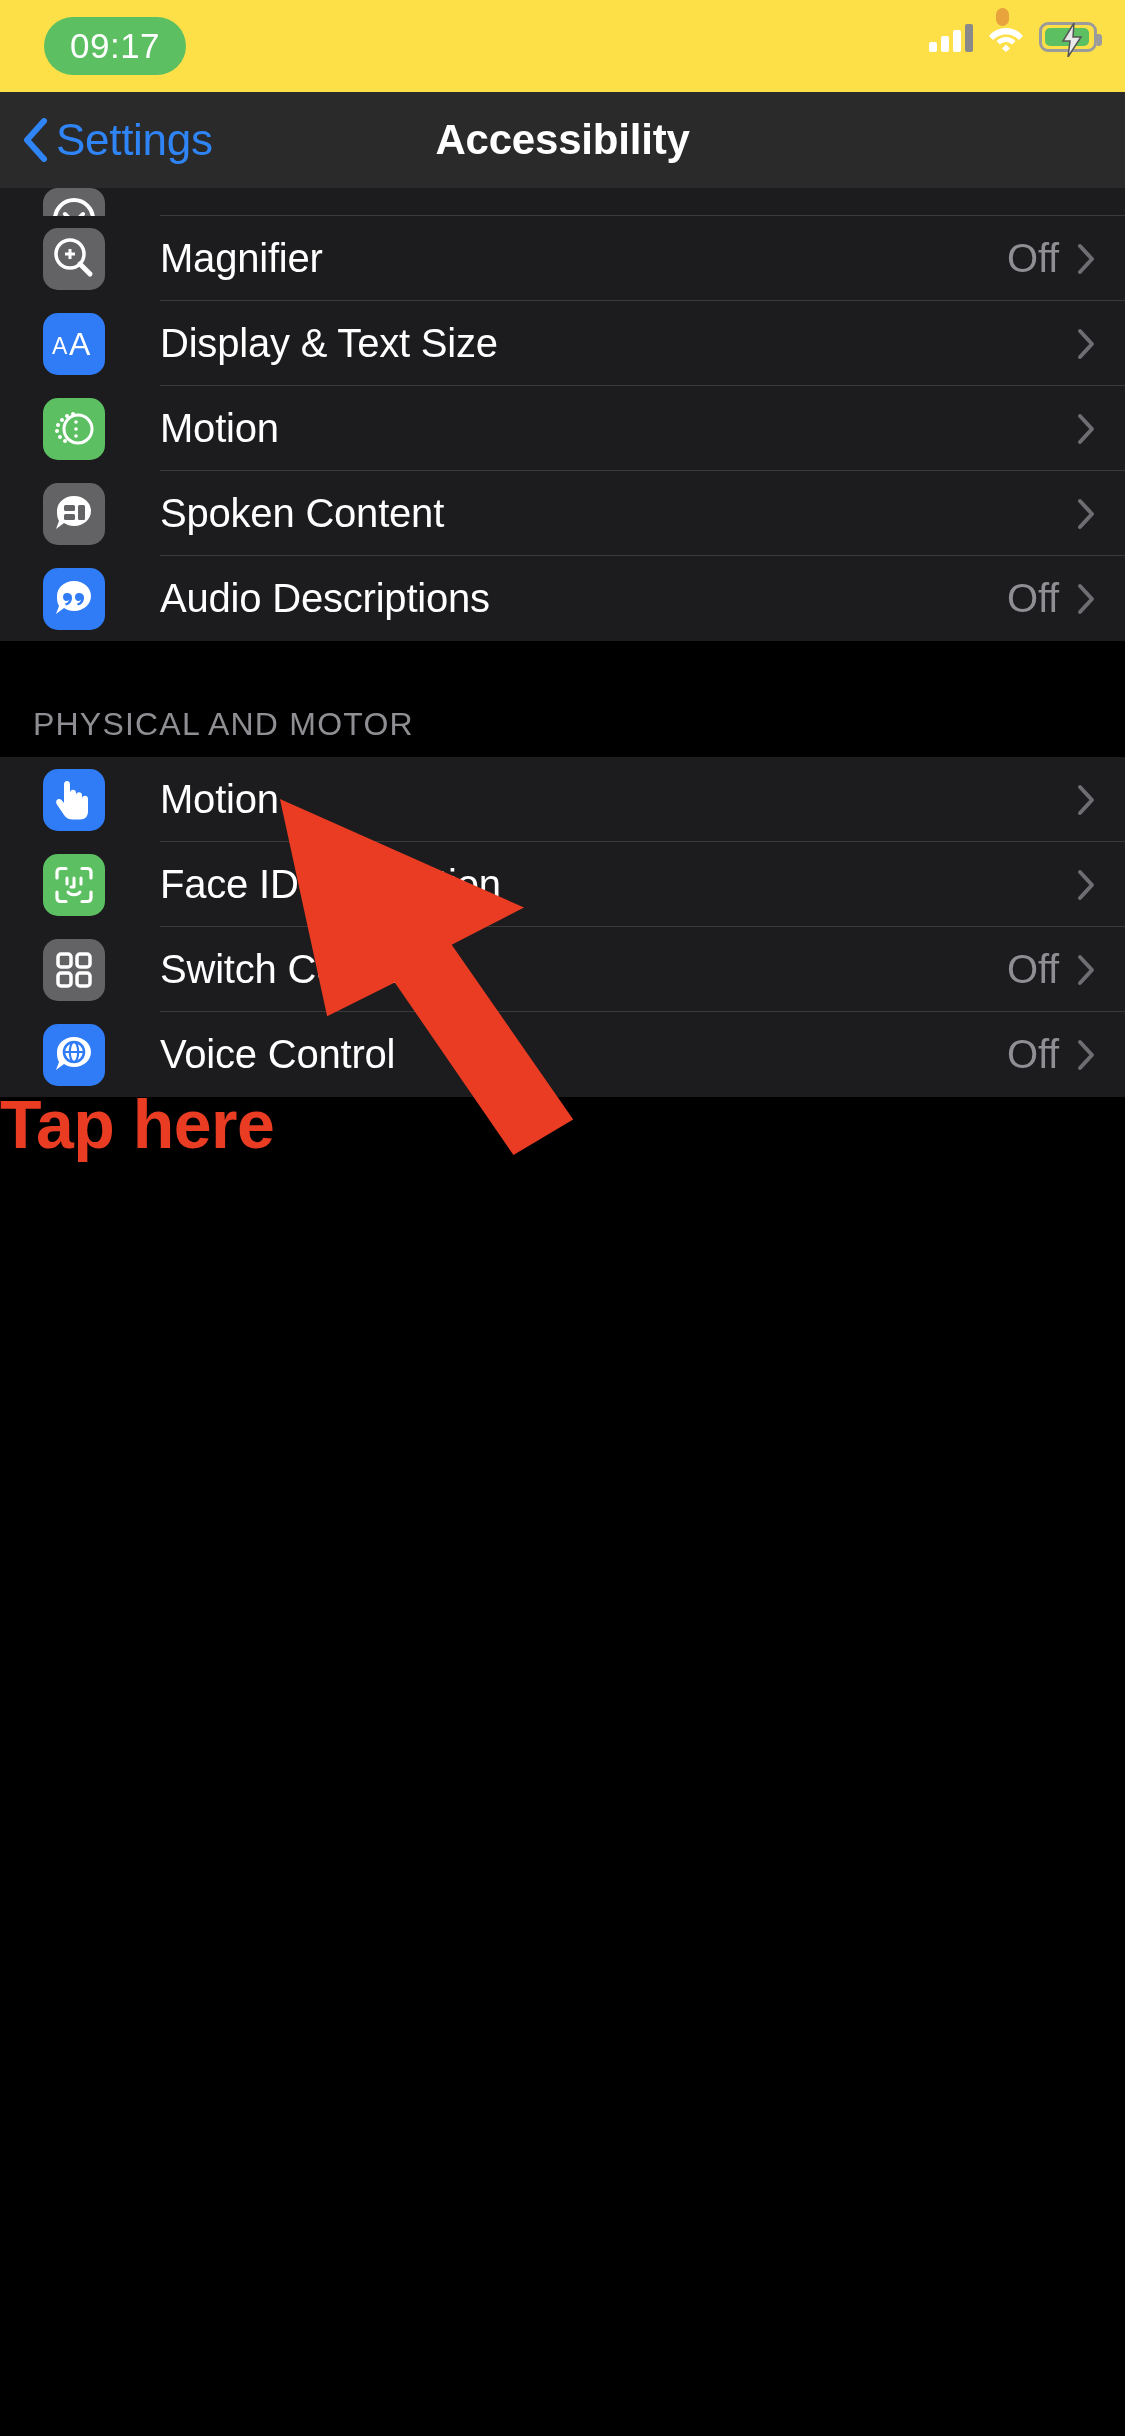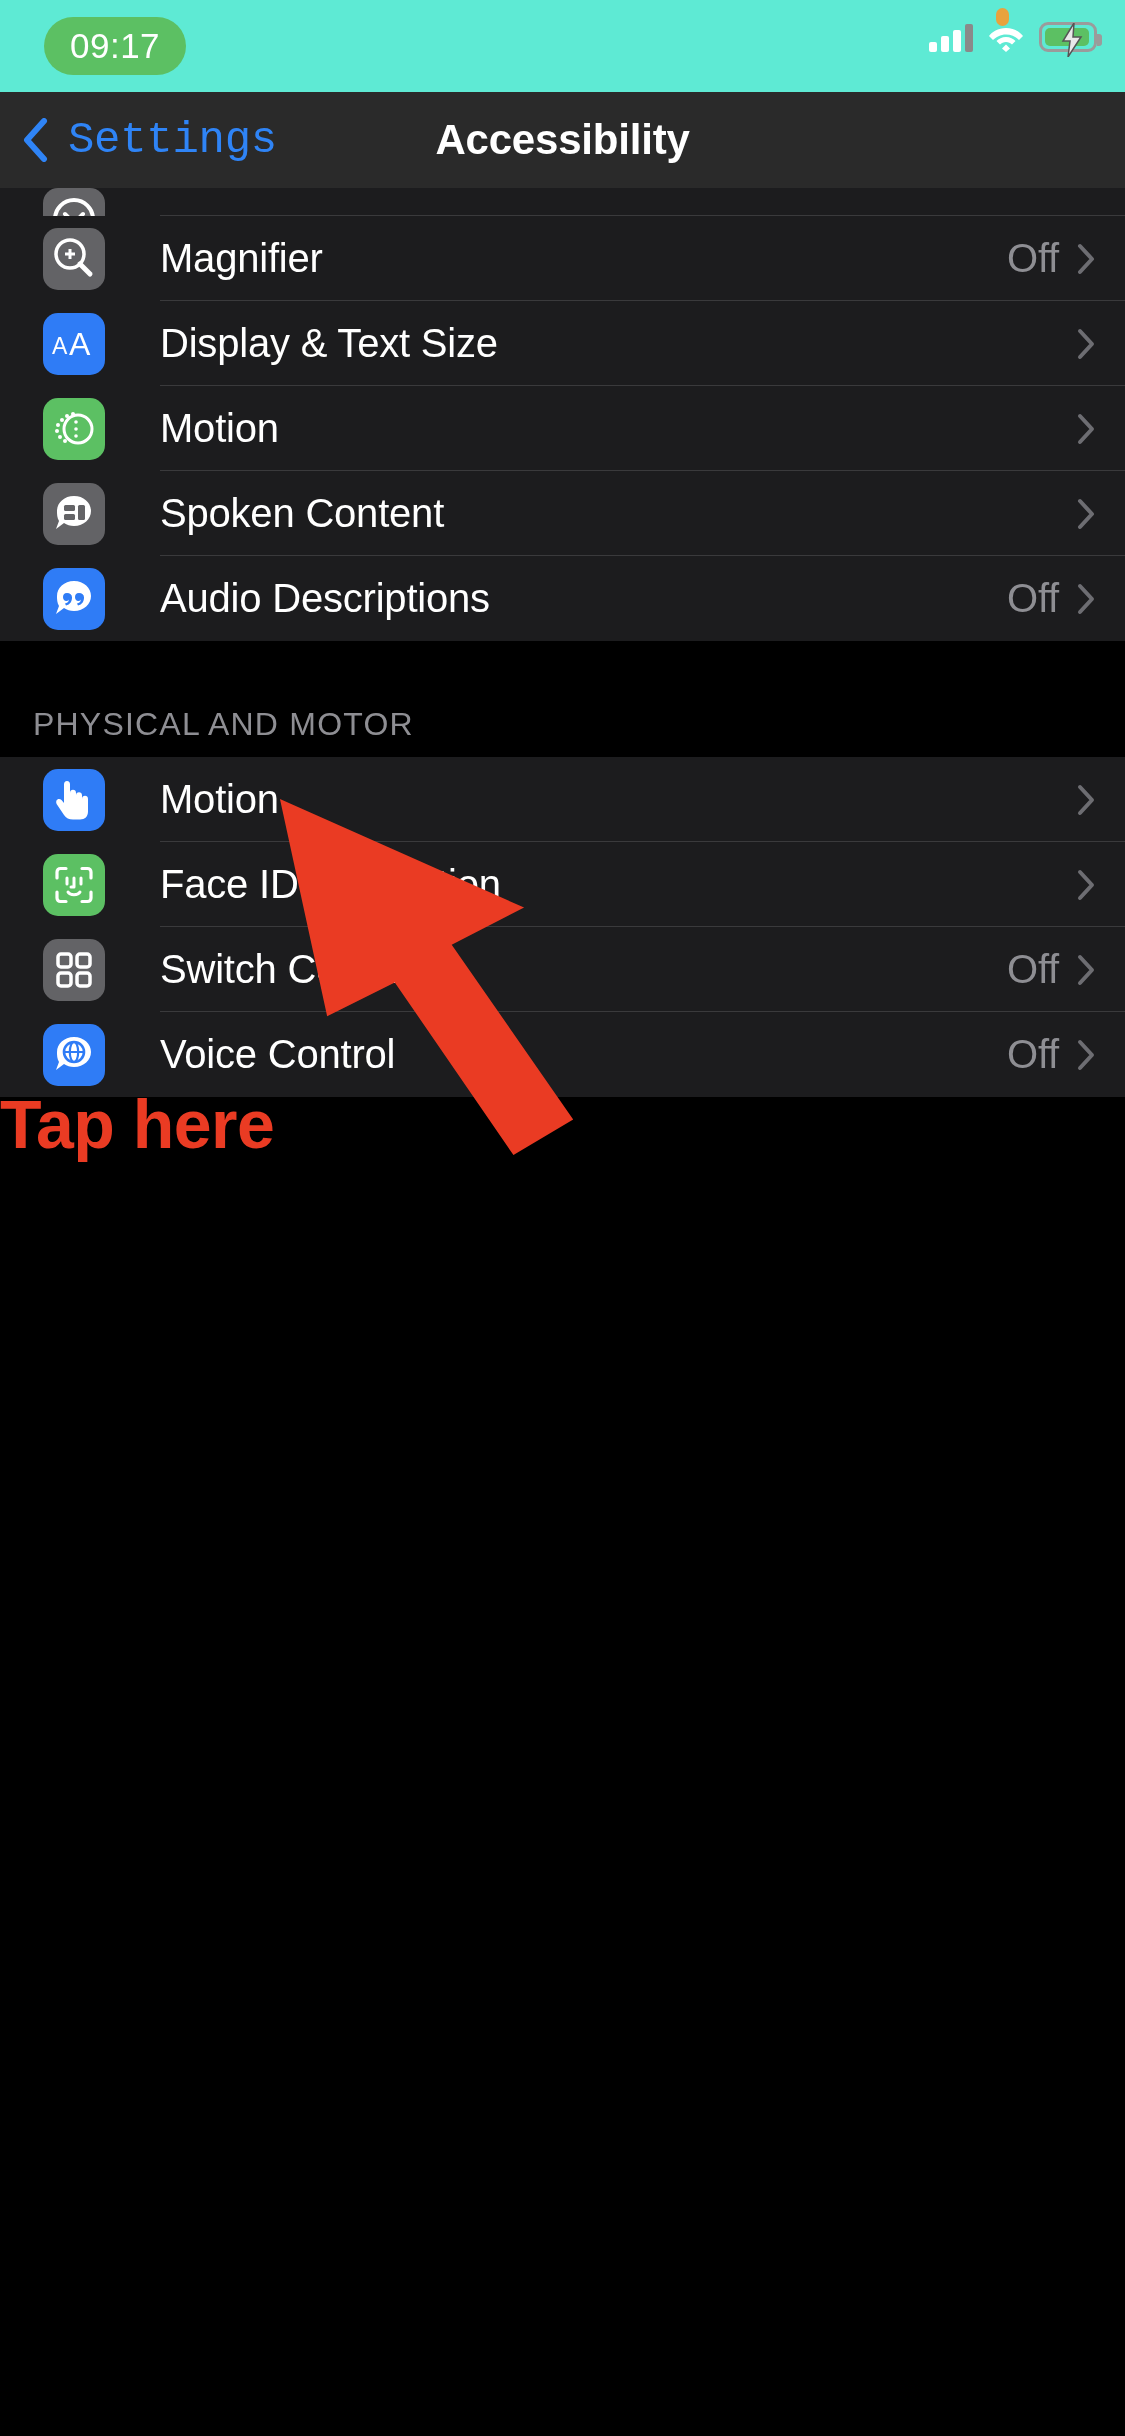--- a/index.html
+++ b/index.html
@@ -11,21 +11,21 @@
   }
   #phone {
     position:relative;
     width:1125px; height:2436px;
     background:#000;
   }
 
   
   .statusbar {
     position:absolute; top:0; left:0; width:1125px; height:92px;
-    background:#5eead4;
+    background:#fde047;
   }
   .time-pill {
     position:absolute; left:44px; top:17px;
     height:58px; min-width:120px; padding:0 26px;
     background:#5cc063; border-radius:29px;
     display:flex; align-items:center; justify-content:center;
   }
   .time-pill span {
     color:#ffffff; font-size:35px; font-weight:500; letter-spacing:0.5px;
   }
@@ -55,21 +55,21 @@
   .batt .fill { position:absolute; left:3px; top:3px; bottom:3px; width:44px; background:#5cc063; border-radius:5px; }
   .batt .bolt { position:absolute; left:16px; top:-2px; width:28px; height:34px; }
 
   
   .navbar {
     position:absolute; top:92px; left:0; width:1125px; height:96px;
     background:#2a2a2a;
     display:flex; align-items:center;
   }
   .back-btn {
-    position:absolute; left:22px; display:flex; align-items:center; gap:20px;font-family:Liberation Mono, monospace;
+    position:absolute; left:22px; display:flex; align-items:center; gap:8px;
   }
   .back-chevron { width:26px; height:44px; }
   .back-label { color:#2f84f6; font-size:44px; letter-spacing:-0.3px; }
   .nav-title {
     position:absolute; left:0; right:0; text-align:center;
     color:#ffffff; font-size:42px; font-weight:bold; letter-spacing:-0.2px;
   }
 
   
   .content {

